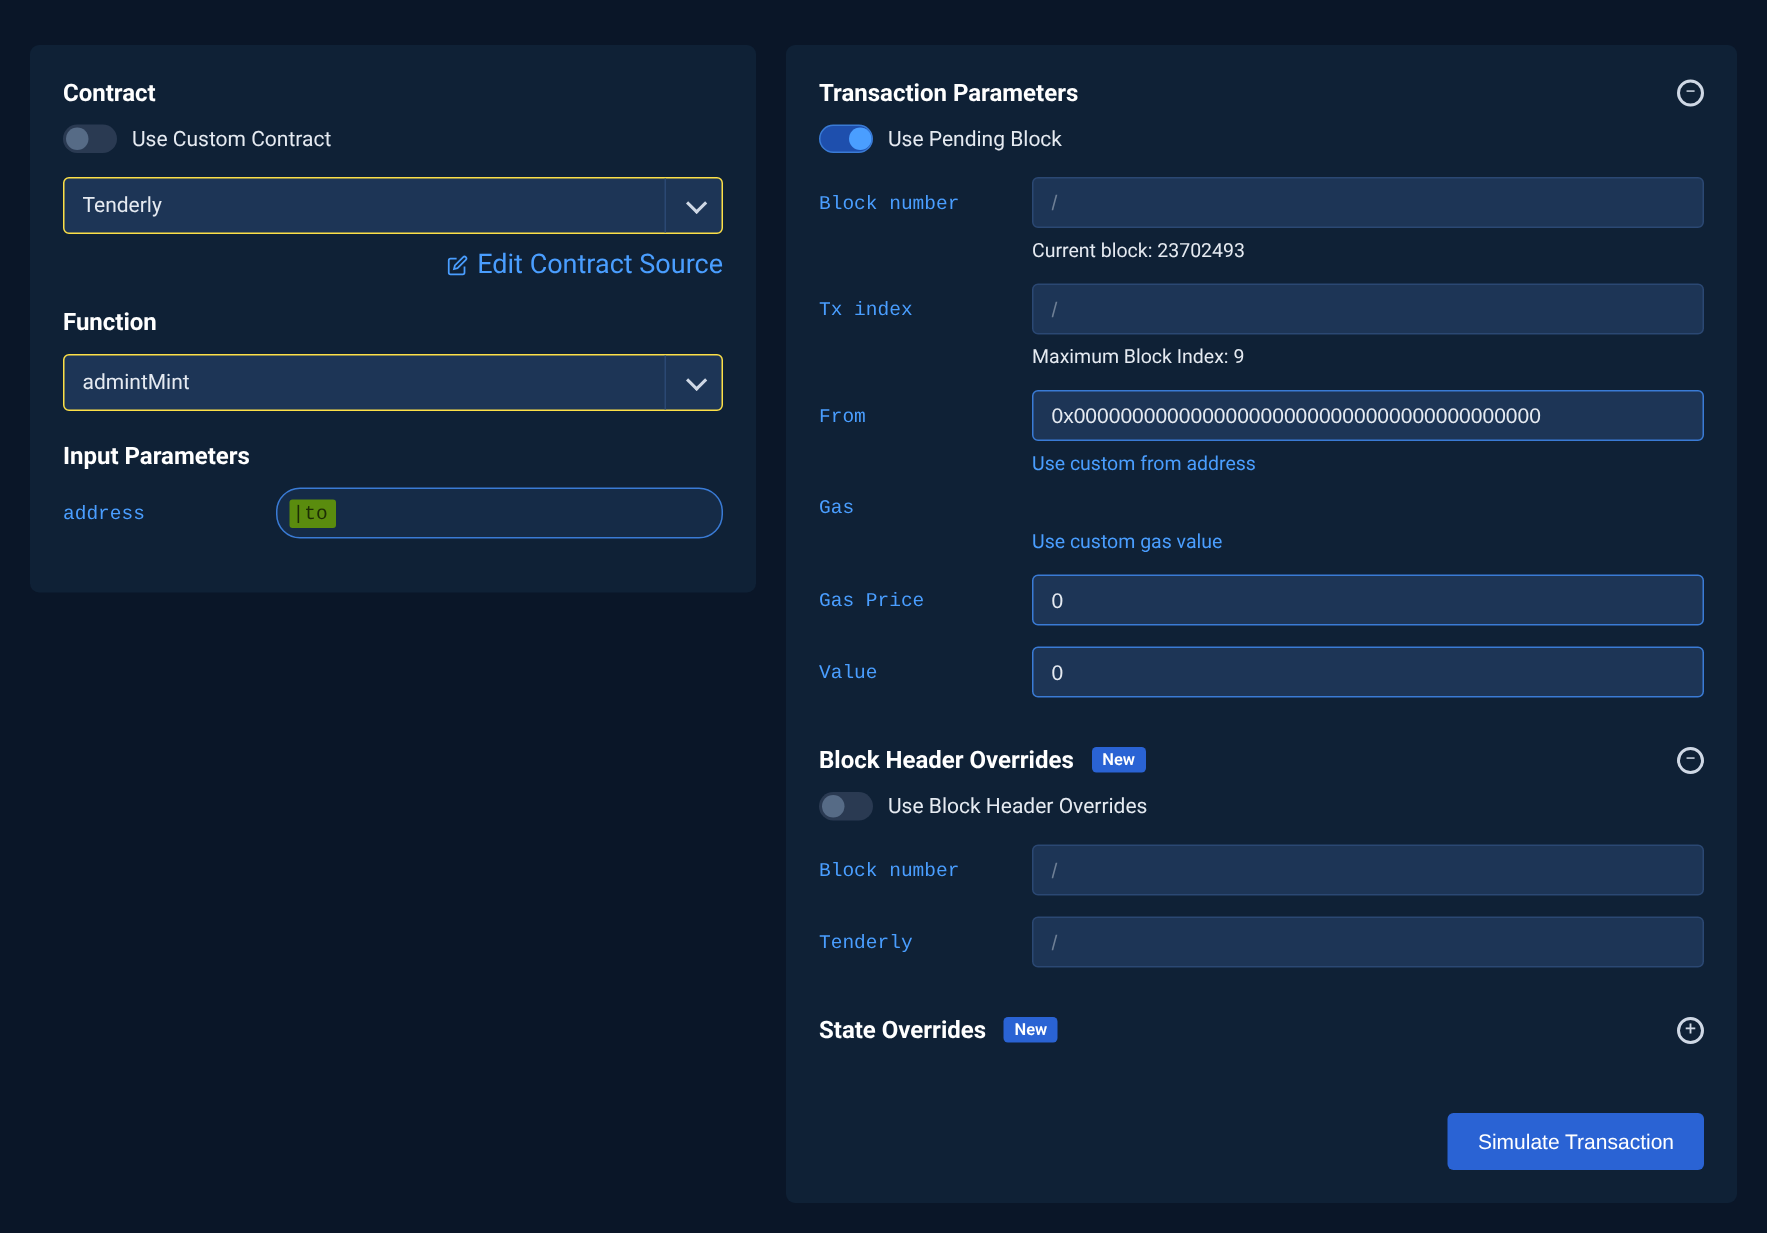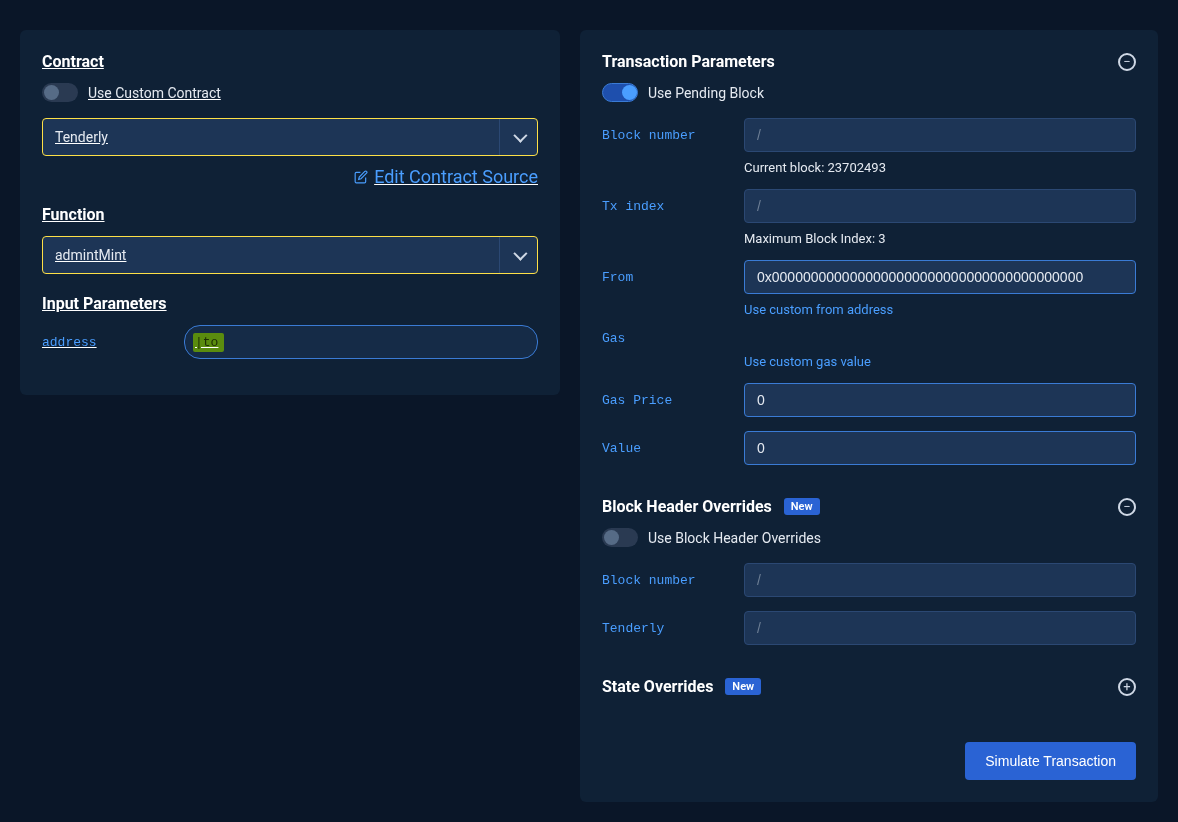--- a/index.html
+++ b/index.html
@@ -12,21 +12,21 @@
   overflow: hidden;
   padding: 30px 20px 20px 20px;
   display: flex;
   gap: 20px;
 }
 .panel {
   background: #0f2136;
   border-radius: 6px;
   padding: 22px;
 }
-.panel-left { width: 540px; height: fit-content; text-decoration: underline; }
+.panel-left { width: 484px; height: fit-content; }
 .panel-right { width: 540px; flex: 1; display: flex; flex-direction: column; }
 .section-title {
   font-size: 16px;
   font-weight: 700;
   color: #fff;
   margin-bottom: 12px;
 }
 .section-header {
   display: flex;
   align-items: center;
@@ -250,21 +250,21 @@
       <div class="param-row">
         <div class="param-label">Block number</div>
         <input class="param-input muted" placeholder="/" style="">
       </div>
       <div class="helper-note">Current block: 23702493</div>
 
       <div class="param-row">
         <div class="param-label">Tx index</div>
         <input class="param-input muted" placeholder="/" style="">
       </div>
-      <div class="helper-note">Maximum Block Index: 3</div>
+      <div class="helper-note">Maximum Block Index: 9</div>
 
       <div class="param-row">
         <div class="param-label">From</div>
         <input class="param-input bright" value="0x0000000000000000000000000000000000000000" style="">
       </div>
       <div class="helper-link">Use custom from address</div>
 
       <div class="param-row">
         <div class="param-label">Gas</div>
       </div>

